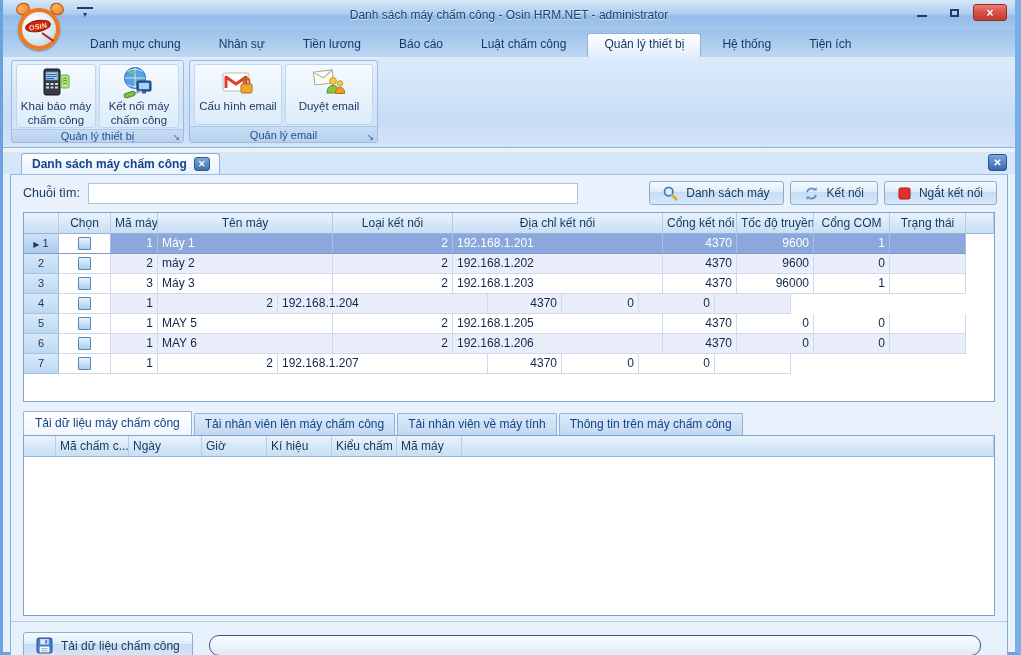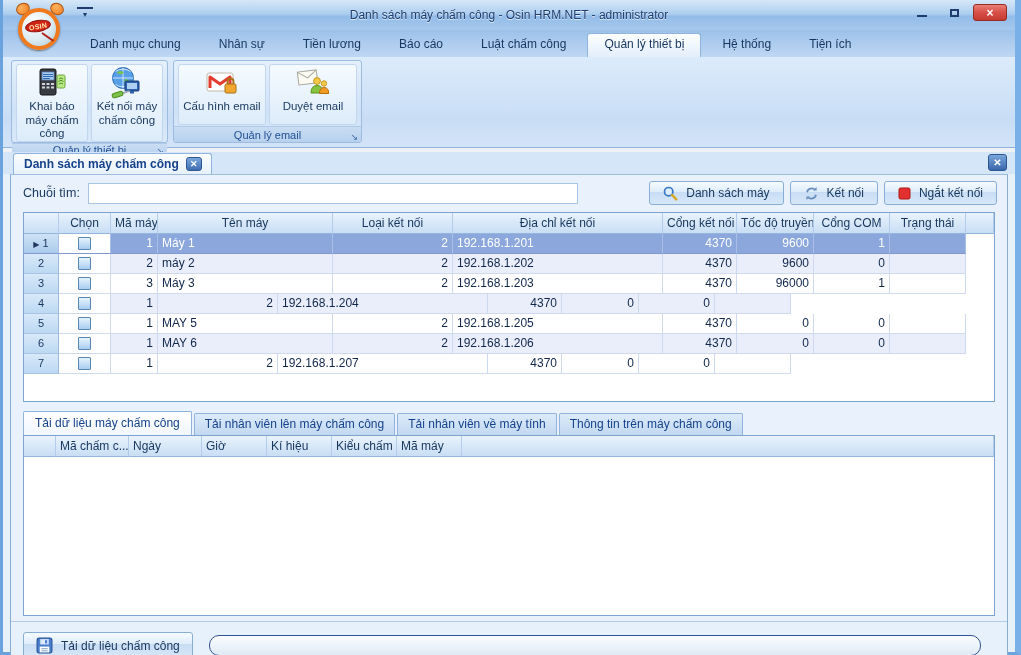--- a/index.html
+++ b/index.html
@@ -40,34 +40,34 @@
   .rtab { padding:4px 17px 6px; font-size:12px; color:#17365d; border-radius:3px 3px 0 0; cursor:default; white-space:nowrap; }
   .rtab.selected { background:linear-gradient(#fdfeff,#f1f7fd 45%, #e3eefb); border:1px solid #8fb3dd; border-bottom:none;
                    padding:3px 16px 6px; }
 
   
   .ribbon-body { height:91px; background:linear-gradient(#dcebfb, #c8ddf5 70%, #d3e4f8); border-bottom:1px solid #8fb3dd;
                  display:flex; gap:5px; padding:3px 0 4px 8px; }
   .rgroup { border:1px solid #9cbbdf; border-radius:3px; background:linear-gradient(#e4f0fc, #cfe2f6 62%, #dae9f9);
             display:flex; flex-direction:column; }
   .rgroup-buttons { flex:1; display:flex; gap:3px; padding:3px 4px 1px; }
-  .rbtn { width:72px; display:flex; flex-direction:column; align-items:center; padding-top:1px; border-radius:3px;
+  .rbtn { width:80px; display:flex; flex-direction:column; align-items:center; padding-top:1px; border-radius:3px;
           border:1px solid #c2d7ef; background:linear-gradient(#f5faff,#ddecfa); cursor:default; }
   .rbtn .icon32 { width:34px; height:34px; }
   .rbtn .rlabel { font-size:11.5px; color:#17365d; text-align:center; line-height:1.18; }
   .rbtn.wide { width:88px; }
   .rgroup-caption { height:16px; background:linear-gradient(#c9ddf3,#b7d1ee); border-top:1px solid #aecae8;
                     color:#215092; font-size:11px; display:flex; align-items:center; justify-content:center;
                     position:relative; border-radius:0 0 2px 2px; }
   .launcher { position:absolute; right:3px; bottom:0; font-size:9px; color:#3e6aa0; }
 
   .below-ribbon { height:4px; background:#eef1f5; }
 
   
-  .doc-tabbar { height:22px; background:#d5e6f8; position:relative; padding-left:10px; display:flex; align-items:flex-end; }
+  .doc-tabbar { height:22px; background:#d5e6f8; position:relative; padding-left:18px; display:flex; align-items:flex-end; }
   .doc-tab { display:flex; align-items:center; gap:7px; padding:3px 9px 3px 10px;
              background:linear-gradient(#fcfdff,#e7f1fc); border:1px solid #8fb3dd; border-bottom:none;
              border-radius:3px 3px 0 0; font-size:12px; font-weight:bold; color:#15428b; }
   .doc-close { width:16px; height:14px; background:linear-gradient(#7aa6dc,#3f6db0); border:1px solid #2c568f;
                border-radius:3px; color:#fff; font-size:9px; font-weight:bold; display:flex; align-items:center;
                justify-content:center; line-height:1; }
   .panel-close { position:absolute; right:8px; top:2px; width:19px; height:17px;
                  background:linear-gradient(#7aa6dc,#3a67ac); border:1px solid #2c568f; border-radius:3px;
                  color:#fff; font-size:10px; font-weight:bold; display:flex; align-items:center; justify-content:center; }
 

